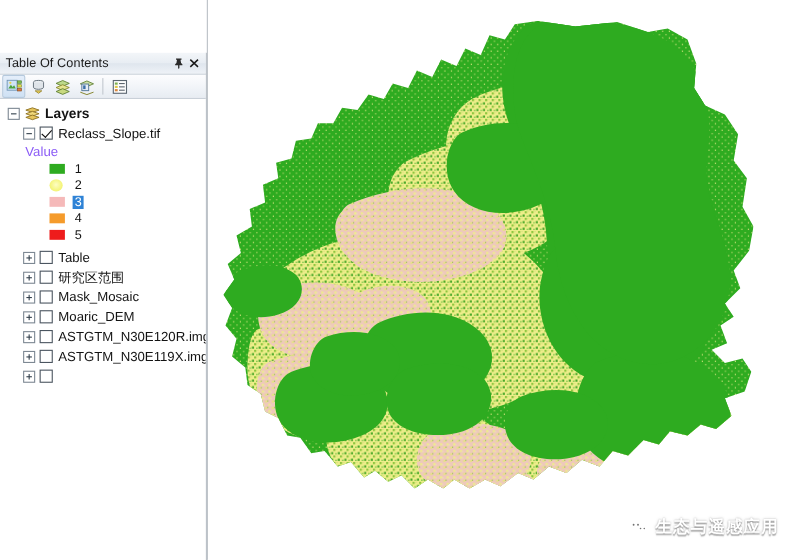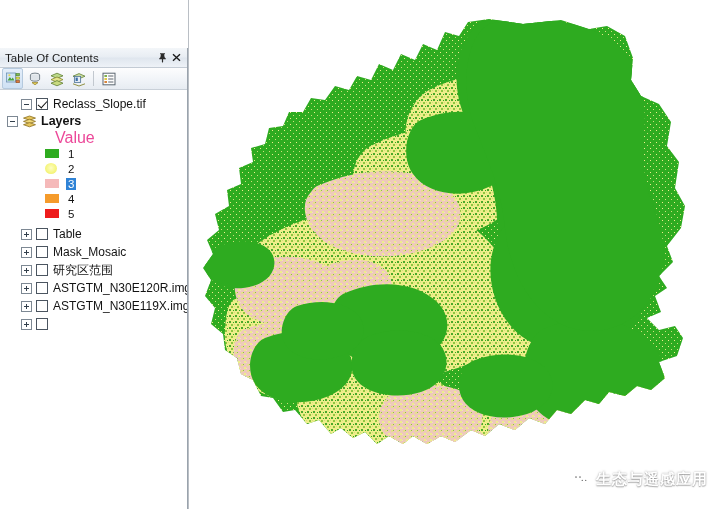--- a/index.html
+++ b/index.html
@@ -96,21 +96,21 @@
   }
   .lyr-icon{
     width:15px;height:13px;flex:0 0 15px;margin-right:4px;
   }
   .row-label{font-size:12px;color:#131313;}
   .row-label.bold{font-weight:bold;font-size:12.5px;}
 
   .indent-1{padding-left:7px;}
   .indent-2{padding-left:21px;}
 
-  .value-row{padding-left:55px;height:16px;line-height:16px;font-size:16px;color:#ec4899;}
+  .value-row{padding-left:23px;height:16px;line-height:16px;font-size:12px;color:#8b5cf6;}
 
   .sym-row{display:flex;align-items:center;height:15px;padding-left:45px;}
   .swatch{
     width:14px;height:9px;flex:0 0 14px;margin-right:7px;border:0;
   }
   .swatch.round{border-radius:50%;height:11px;width:12px;flex:0 0 12px;margin-right:9px;}
   .sym-label{font-size:11.5px;color:#131313;padding:0 2px;}
   .sym-label.sel{background:#2f83d6;color:#fff;}
 
   .lyr-row{height:18px;}
@@ -200,38 +200,38 @@
           <rect x="3.4" y="4" width="2.6" height="2" fill="#7fb04f"></rect>
           <rect x="3.4" y="7" width="2.6" height="2" fill="#e0c94a"></rect>
           <rect x="3.4" y="10" width="2.6" height="2" fill="#d9863d"></rect>
           <path d="M7.2 5h5.2M7.2 8h5.2M7.2 11h5.2" stroke="#4a545e" stroke-width=".9"></path>
         </svg>
       </div>
     </div>
 
     <div id="toc-body">
 
-      <div class="row indent-2 lyr-row">
-        <span class="exp"></span>
-        <span class="cb on"></span>
-        <span class="row-label">Reclass_Slope.tif</span>
-      </div>
-
       <div class="row indent-1">
         <span class="exp"></span>
         <span class="lyr-icon">
           <svg width="15" height="13" viewBox="0 0 15 13">
             <path d="M7.5 1l6 2.1-6 2.1-6-2.1z" fill="#e6c55c" stroke="#8a6e20" stroke-width=".8"></path>
             <path d="M7.5 4.3l6 2.1-6 2.1-6-2.1z" fill="#f0d87a" stroke="#8a6e20" stroke-width=".8"></path>
             <path d="M7.5 7.6l6 2.1-6 2.1-6-2.1z" fill="#e6c55c" stroke="#8a6e20" stroke-width=".8"></path>
           </svg>
         </span>
         <span class="row-label bold">Layers</span>
       </div>
 
+      <div class="row indent-2 lyr-row">
+        <span class="exp"></span>
+        <span class="cb on"></span>
+        <span class="row-label">Reclass_Slope.tif</span>
+      </div>
+
       <div class="value-row">Value</div>
 
       <div class="sym-row">
         <span class="swatch" style="background:#2eab20"></span>
         <span class="sym-label">1</span>
       </div>
       <div class="sym-row">
         <span class="swatch round" style="background:radial-gradient(circle at 50% 45%,#fdfdc4 0%,#f5f57e 60%,#eded6e 100%)"></span>
         <span class="sym-label">2</span>
       </div>
@@ -250,26 +250,31 @@
 
       <div style="height:4px"></div>
       <div class="row indent-2 lyr-row">
         <span class="exp plus"></span>
         <span class="cb"></span>
         <span class="row-label">Table</span>
       </div>
       <div class="row indent-2 lyr-row">
         <span class="exp plus"></span>
         <span class="cb"></span>
+        <span class="row-label">研究区范围</span>
+      </div>
+      <div class="row indent-2 lyr-row">
+        <span class="exp plus"></span>
+        <span class="cb"></span>
         <span class="row-label">Mask_Mosaic</span>
       </div>
       <div class="row indent-2 lyr-row">
         <span class="exp plus"></span>
         <span class="cb"></span>
-        <span class="row-label">研究区范围</span>
+        <span class="row-label">Moaric_DEM</span>
       </div>
       <div class="row indent-2 lyr-row">
         <span class="exp plus"></span>
         <span class="cb"></span>
         <span class="row-label">ASTGTM_N30E120R.img</span>
       </div>
       <div class="row indent-2 lyr-row">
         <span class="exp plus"></span>
         <span class="cb"></span>
         <span class="row-label">ASTGTM_N30E119X.img</span>

